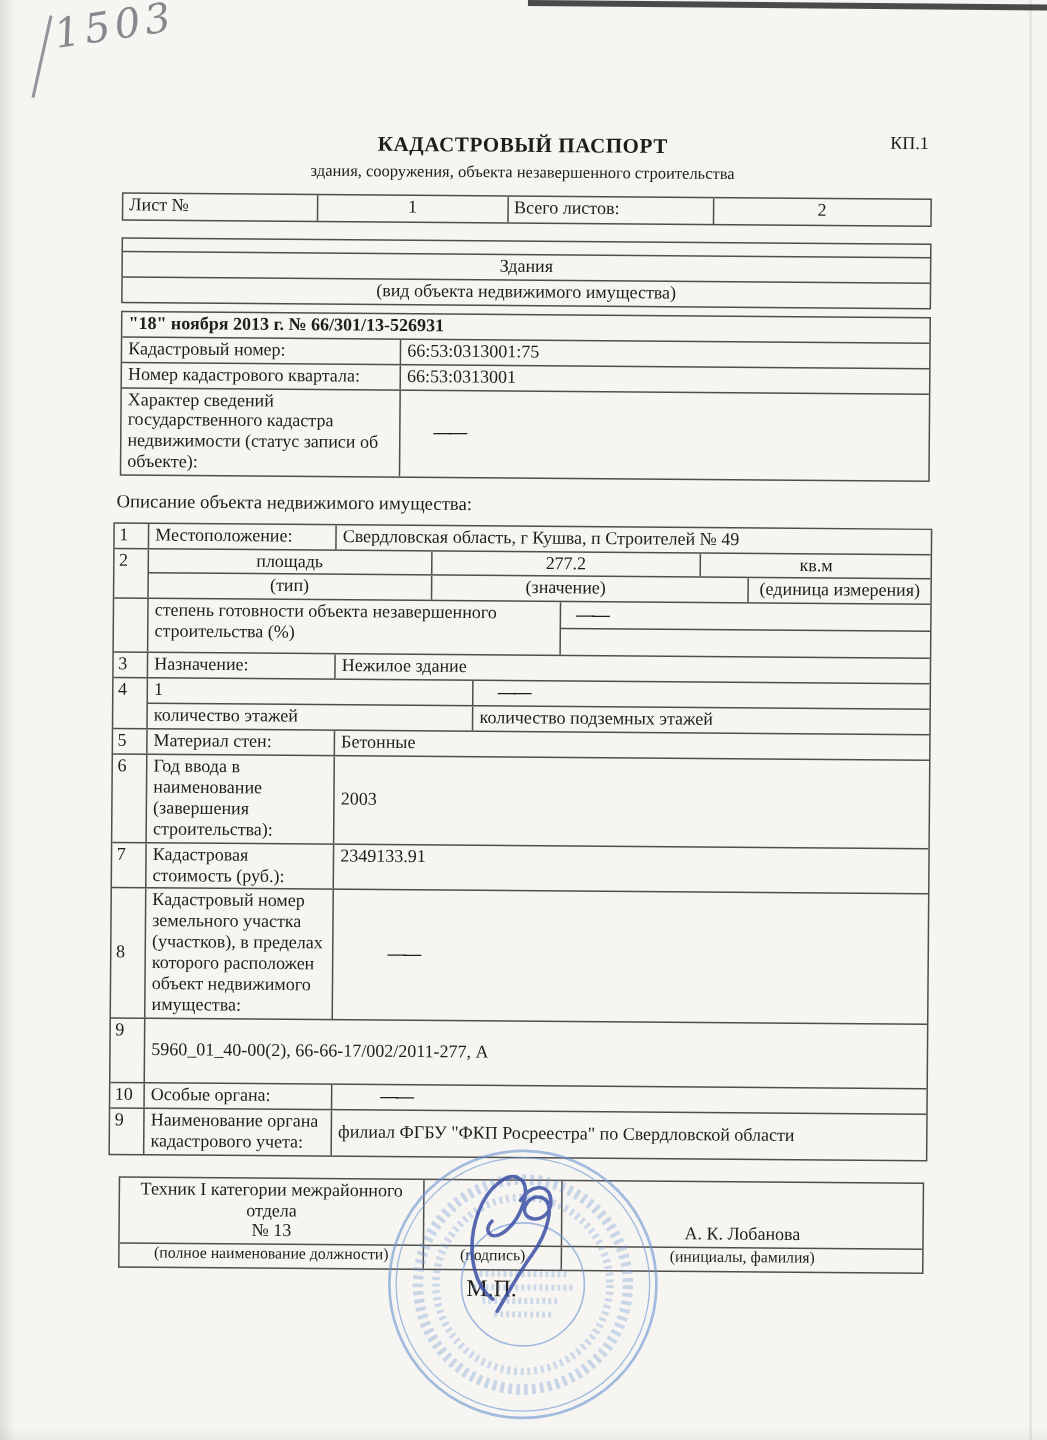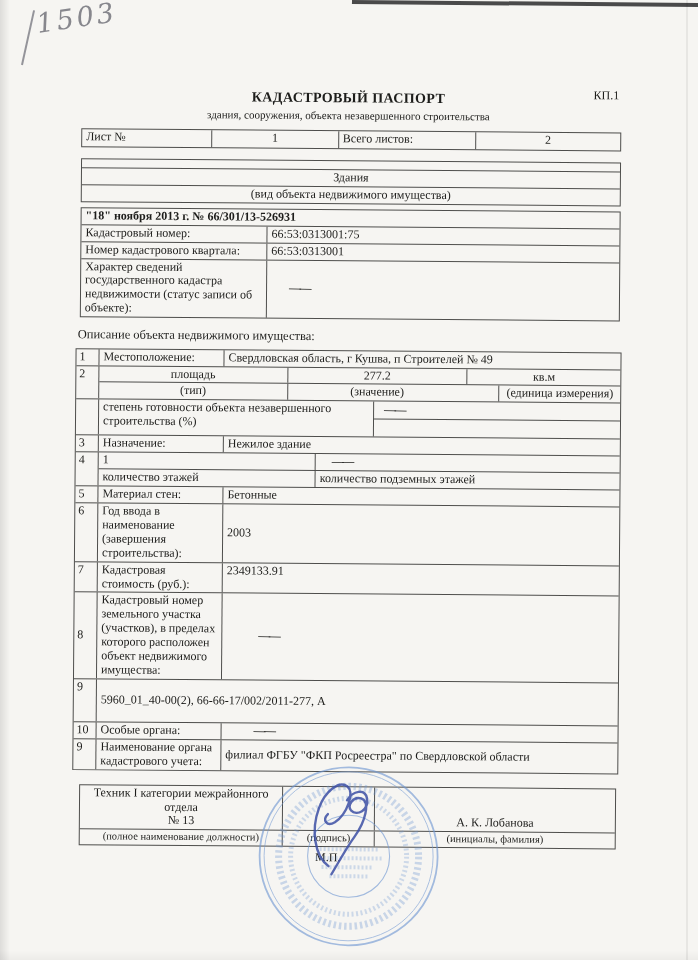--- a/index.html
+++ b/index.html
@@ -44,21 +44,21 @@
   .lbl{width:125px;flex:0 0 125px;}
   .val{flex:1;}
   .caption{font-size:10.5px;text-align:center;}
   .heading{margin:10px 0 6px -2px;font-size:12.5px;}
   .main-t{margin-left:-4px;width:544px;}
   
   .sig-wrap{position:relative;margin:14px 0 0 3px;width:537px;}
   .sig-c1{flex:0 0 37.8%;text-align:center;}
   .sig-c2{flex:0 0 17.2%;}
   .sig-c3{flex:1;text-align:center;}
-  .mp{position:absolute;left:37.8%;width:17.2%;top:100%;margin-top:4px;text-align:center;font-size:12px;}
+  .mp{position:absolute;left:37.8%;width:17.2%;top:100%;margin-top:4px;text-align:center;font-size:16px;}
   .stamp{position:absolute;left:175px;top:-25px;pointer-events:none;opacity:.62;}
   .sig-scribble{position:absolute;left:216px;top:-16px;pointer-events:none;}
   
   .watermark{position:absolute;left:430px;top:766px;pointer-events:none;}
   .wm-text{position:absolute;left:58px;top:32px;font-family:"Liberation Sans",sans-serif;
            font-weight:bold;font-size:46px;letter-spacing:8px;color:rgba(255,255,255,.85);}
 </style>
 </head>
 <body>
 

